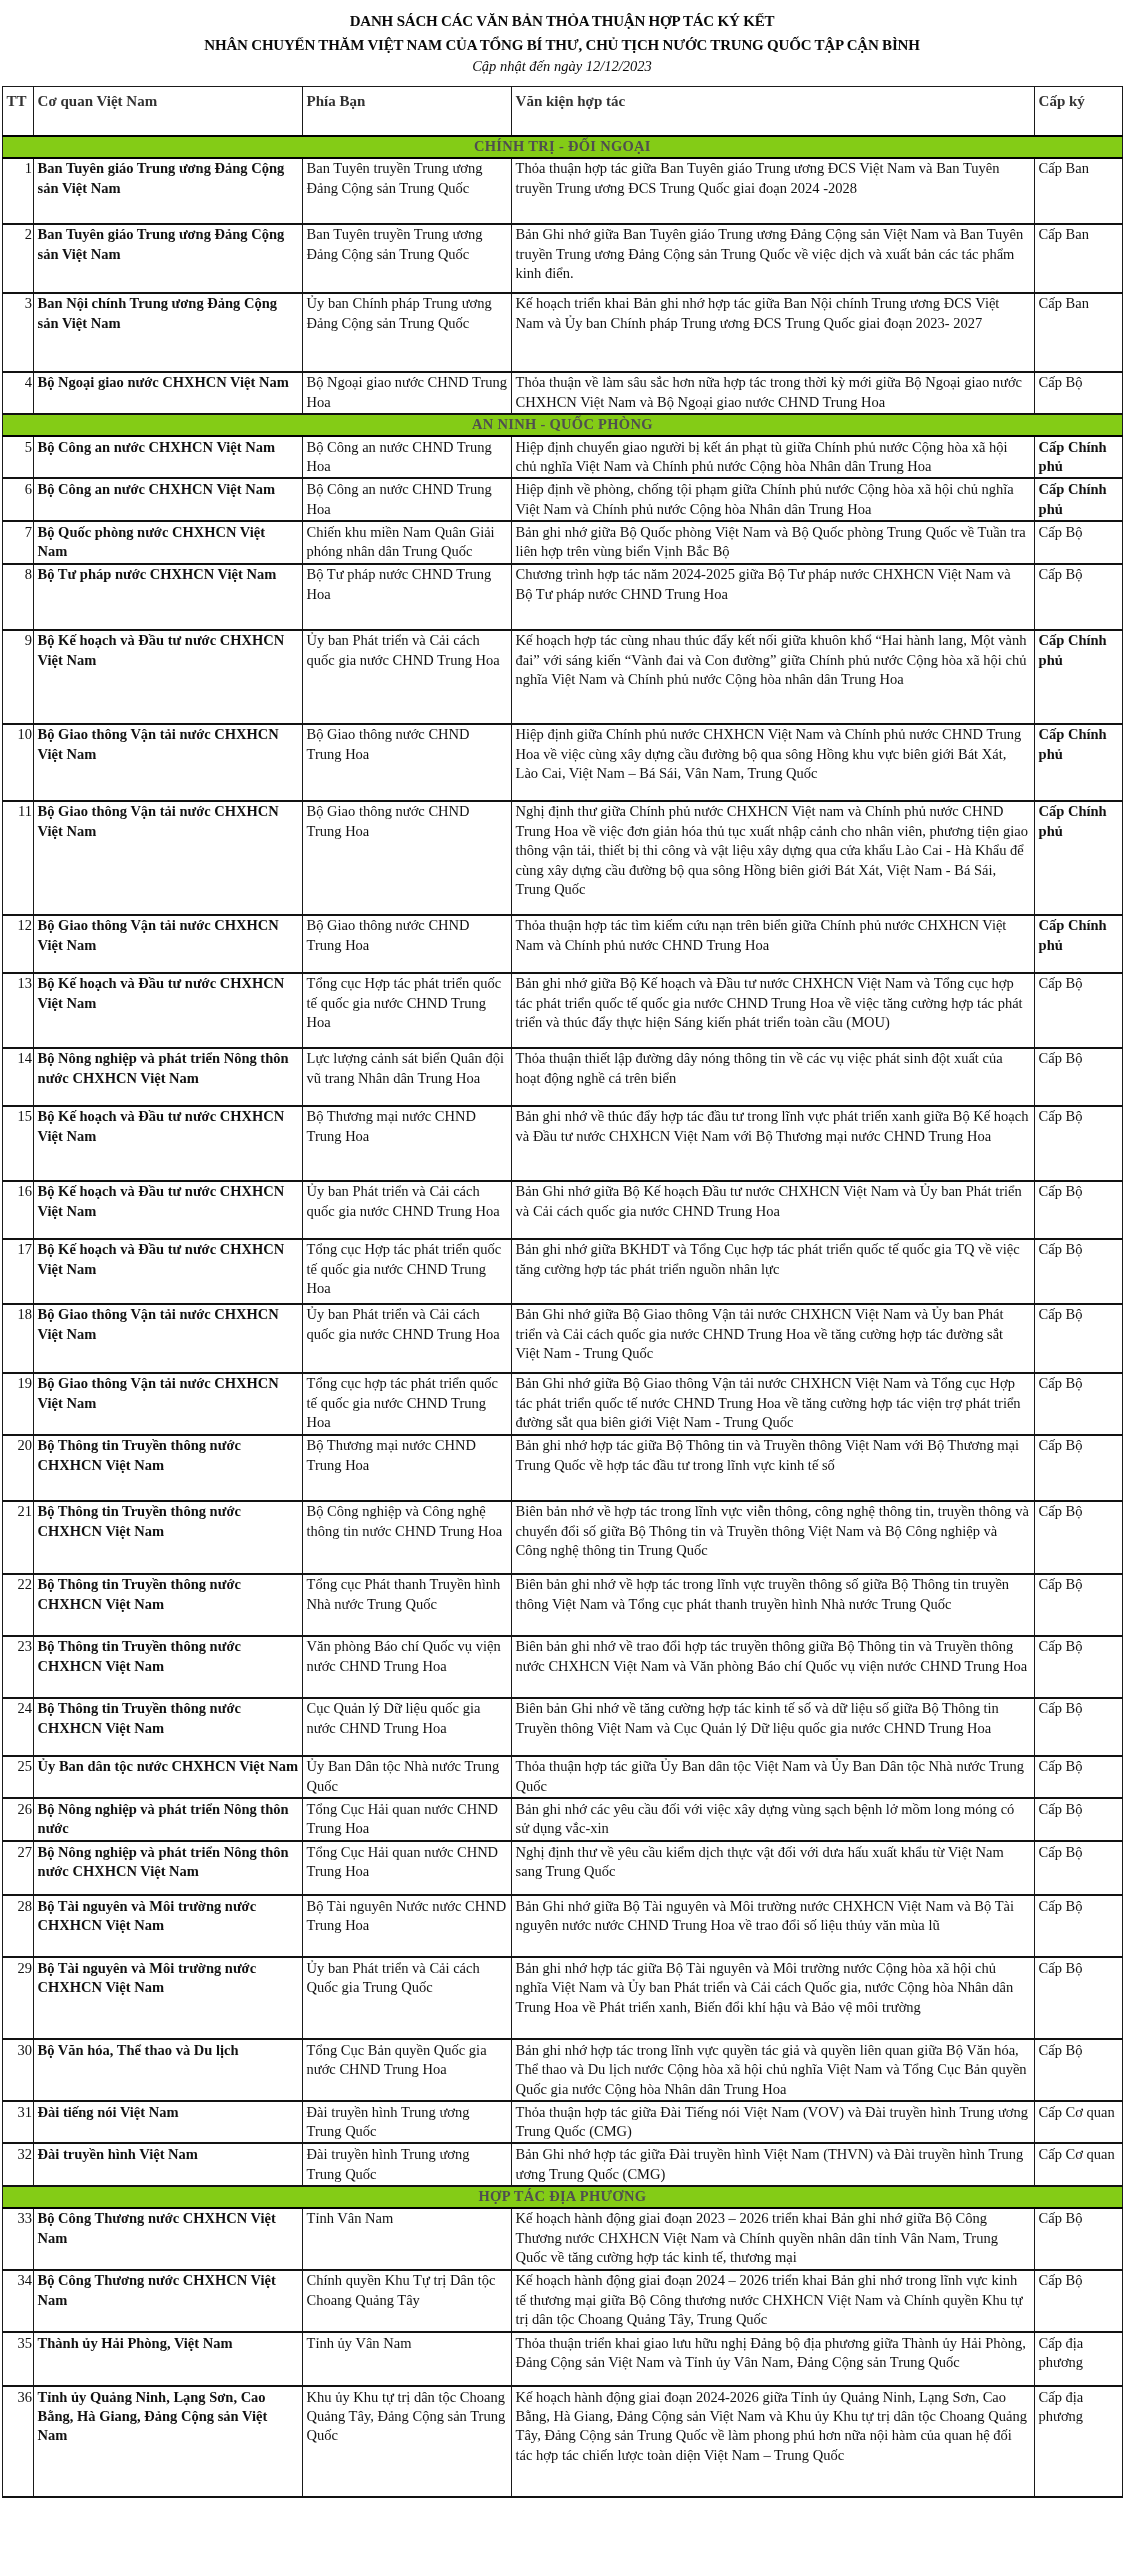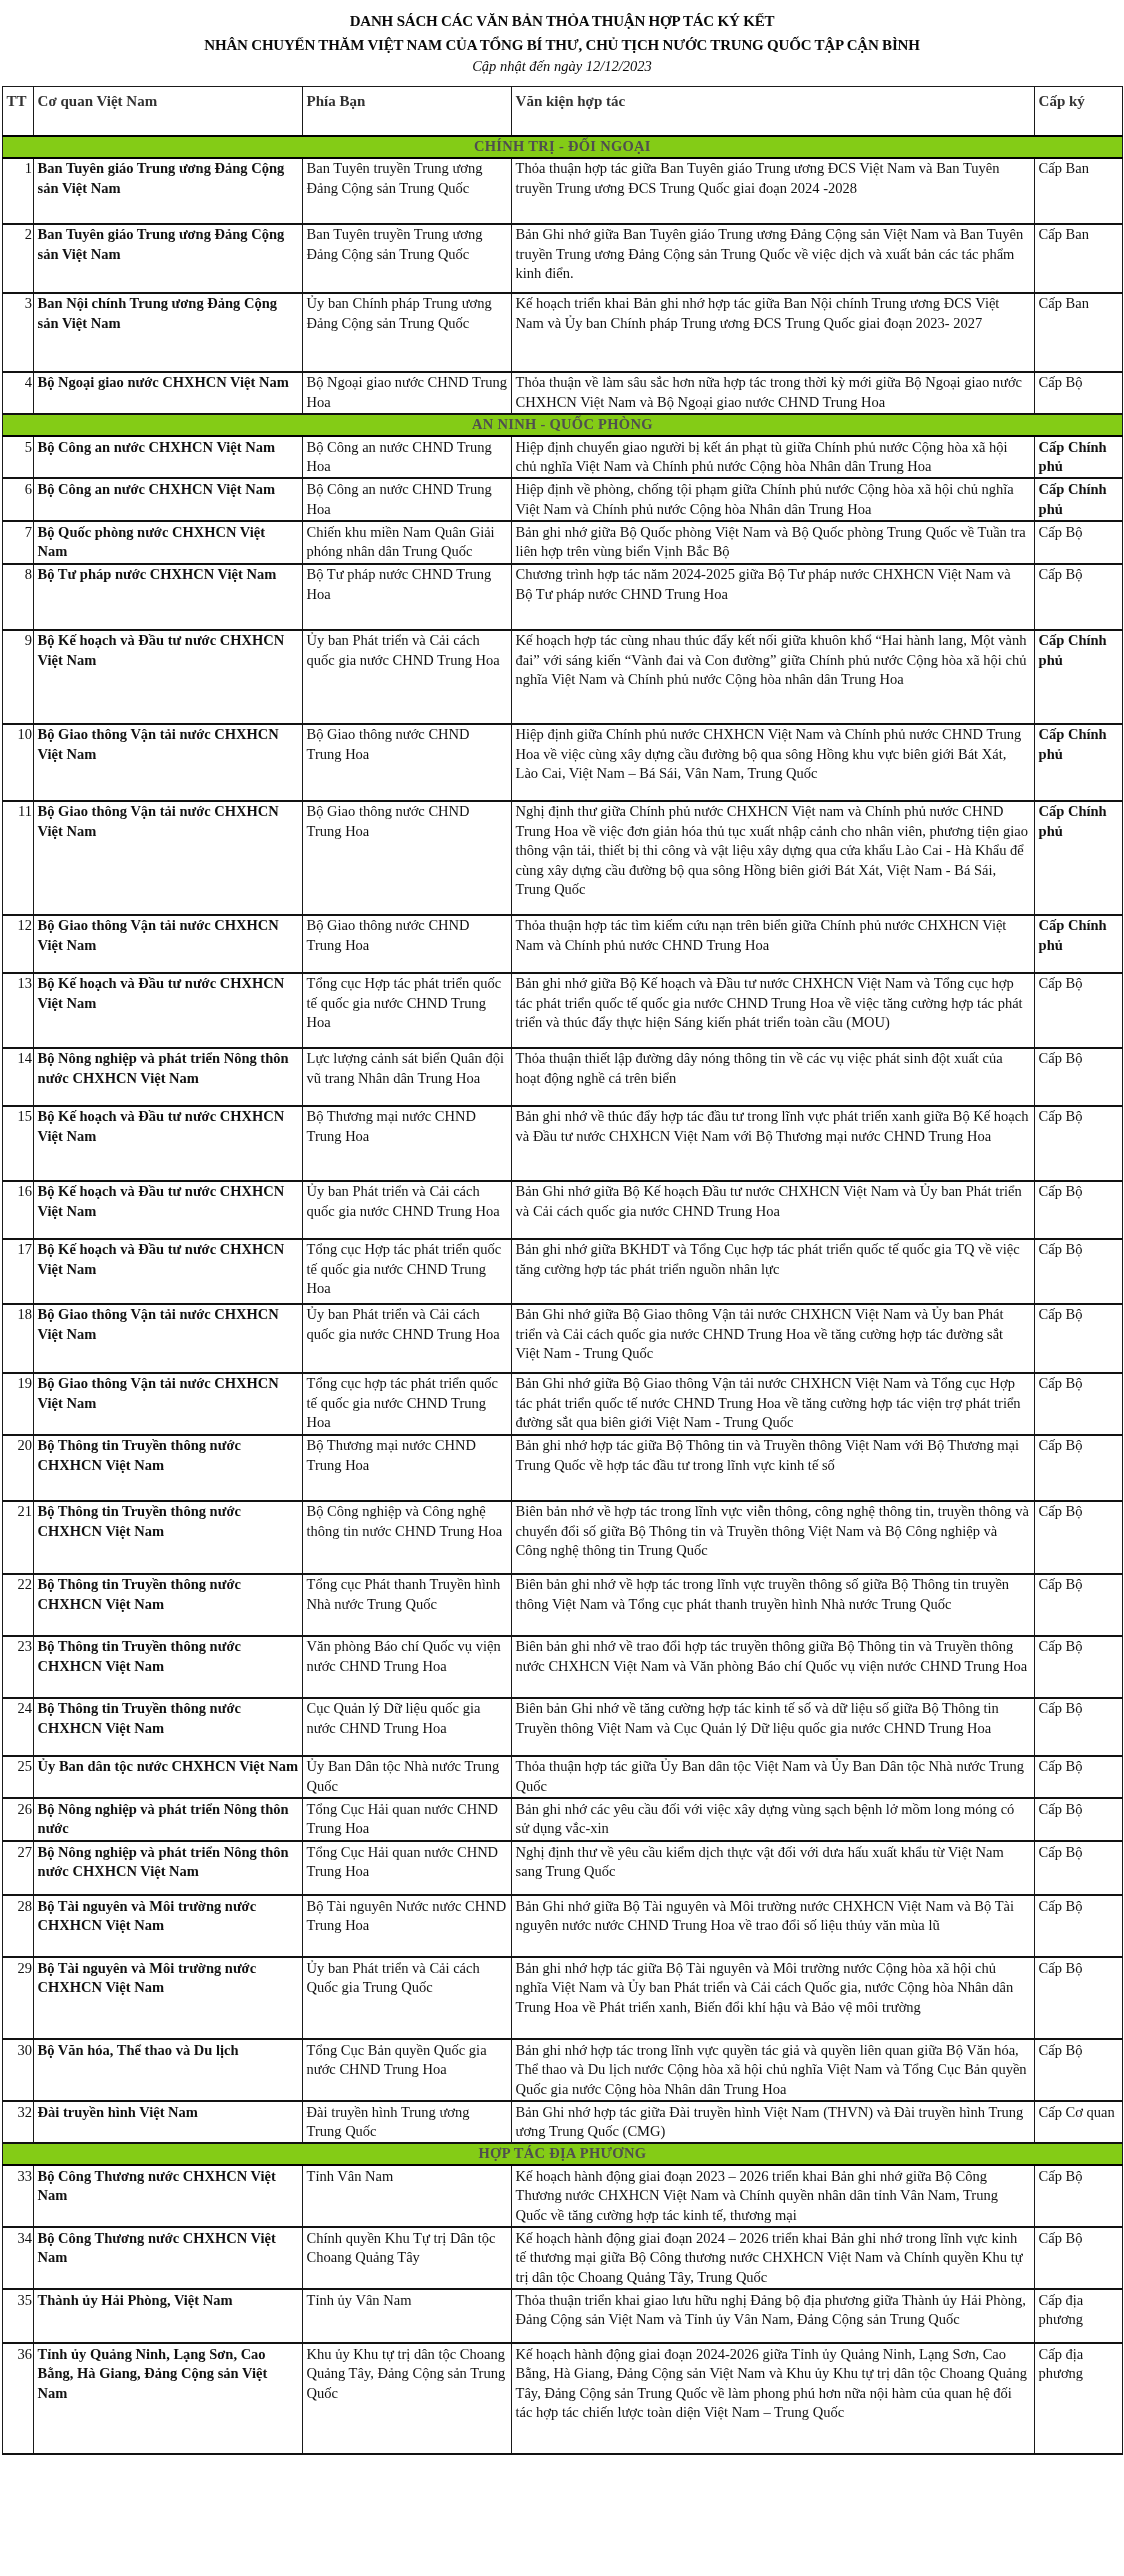--- a/index.html
+++ b/index.html
@@ -292,20 +292,27 @@
           <td class="cap">Cấp Bộ</td>
         </tr>
         <tr style="height: 60px;">
           <td class="tt">30</td>
           <td class="vn">Bộ Văn hóa, Thể thao và Du lịch</td>
           <td class="cn">Tổng Cục Bản quyền Quốc gia nước CHND Trung Hoa</td>
           <td class="doc">Bản ghi nhớ hợp tác trong lĩnh vực quyền tác giả và quyền liên quan giữa Bộ Văn hóa, Thể thao và Du lịch  nước Cộng hòa xã hội chủ nghĩa  Việt Nam và Tổng Cục Bản quyền Quốc gia  nước Cộng hòa Nhân dân Trung Hoa</td>
           <td class="cap">Cấp Bộ</td>
         </tr>
         <tr style="height: 41px;">
+          <td class="tt">31</td>
+          <td class="vn">Đài tiếng nói Việt Nam</td>
+          <td class="cn">Đài truyền hình Trung ương Trung Quốc</td>
+          <td class="doc">Thỏa thuận hợp tác giữa Đài Tiếng nói  Việt Nam (VOV) và  Đài truyền hình Trung ương Trung Quốc (CMG)</td>
+          <td class="cap">Cấp Cơ quan</td>
+        </tr>
+        <tr style="height: 41px;">
           <td class="tt">32</td>
           <td class="vn">Đài truyền hình Việt Nam</td>
           <td class="cn">Đài truyền hình Trung ương Trung Quốc</td>
           <td class="doc">Bản Ghi nhớ hợp tác giữa Đài truyền hình Việt Nam (THVN) và Đài truyền hình Trung ương Trung Quốc (CMG)</td>
           <td class="cap">Cấp Cơ quan</td>
         </tr>
         <tr class="section-bar">
           <td colspan="5">HỢP TÁC ĐỊA PHƯƠNG</td>
         </tr>
         <tr style="height: 58px;">

